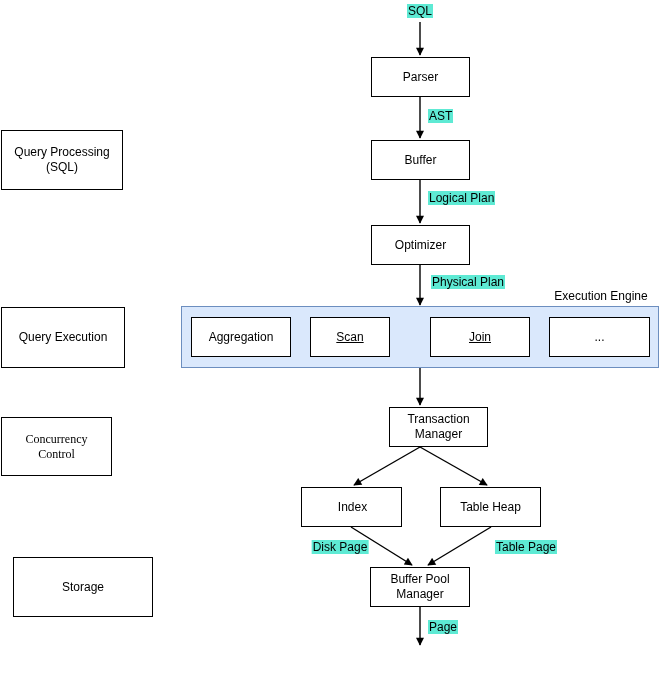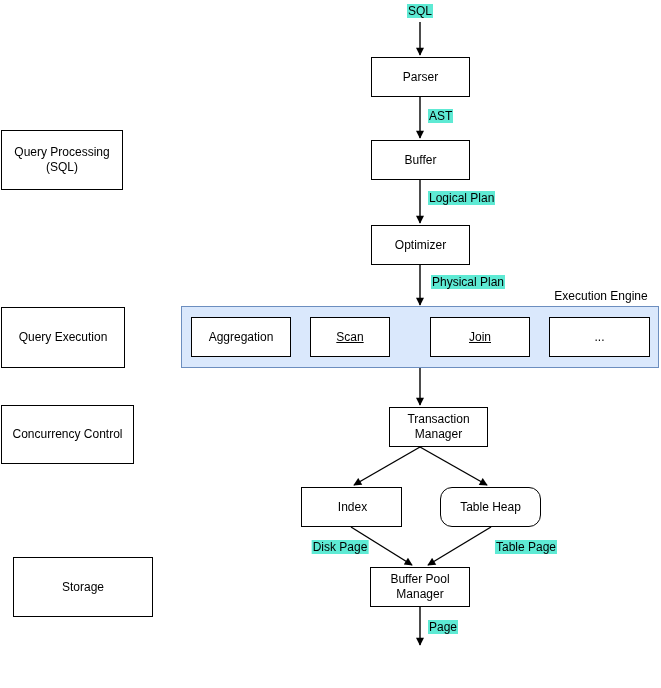--- a/index.html
+++ b/index.html
@@ -88,21 +88,21 @@
   <div class="edge-label centered" style="left:340px; top:540px;">Disk Page</div>
 
   <div class="edge-label centered" style="left:501px; top:540px;margin-left:25px;">Table Page</div>
 
   <div class="edge-label" style="left:428px; top:620px;">Page</div>
 
   <div class="box" style="left:1px; top:130px; width:122px; height:60px;">Query Processing (SQL)</div>
 
   <div class="box" style="left:1px; top:307px; width:124px; height:61px;">Query Execution</div>
 
-  <div class="box" style="left:1px; top:405px; width:133px; height:59px;">Concurrency Control</div>
+  <div class="box" style="left:1px; top:417px; width:111px; height:59px;font-family:Liberation Serif, serif;">Concurrency Control</div>
 
   <div class="box" style="left:13px; top:557px; width:140px; height:60px;">Storage</div>
 
   <div class="box" style="left:371px; top:57px; width:99px; height:40px;">Parser</div>
 
   <div class="box" style="left:371px; top:140px; width:99px; height:40px;">Buffer</div>
 
   <div class="box" style="left:371px; top:225px; width:99px; height:40px;">Optimizer</div>
 
   <div class="engine-container"></div>
@@ -112,18 +112,18 @@
   <div class="box" style="left:310px; top:317px; width:80px; height:40px;text-decoration:underline;">Scan</div>
 
   <div class="box" style="left:430px; top:317px; width:100px; height:40px;text-decoration:underline;">Join</div>
 
   <div class="box" style="left:549px; top:317px; width:101px; height:40px;">...</div>
 
   <div class="box" style="left:370px; top:407px; width:99px; height:40px;margin-left:19px;">Transaction Manager</div>
 
   <div class="box" style="left:301px; top:487px; width:101px; height:40px;padding-left:6px;">Index</div>
 
-  <div class="box" style="left:440px; top:487px; width:101px; height:40px;border-radius:12px;">Table Heap</div>
+  <div class="box" style="left:440px; top:487px; width:101px; height:40px;">Table Heap</div>
 
   <div class="box" style="left:370px; top:567px; width:100px; height:40px;">Buffer Pool Manager</div>
 
 
 </div>
 
 </body></html>

